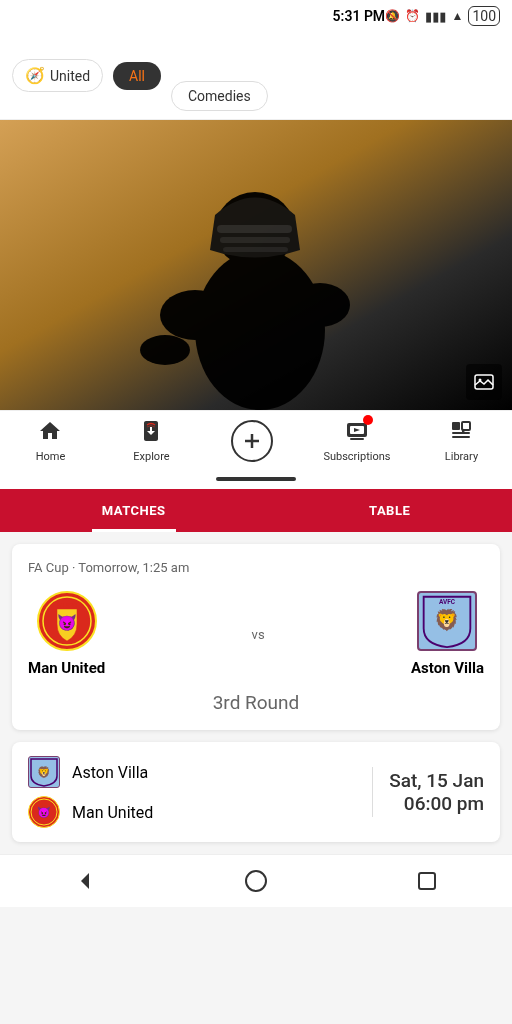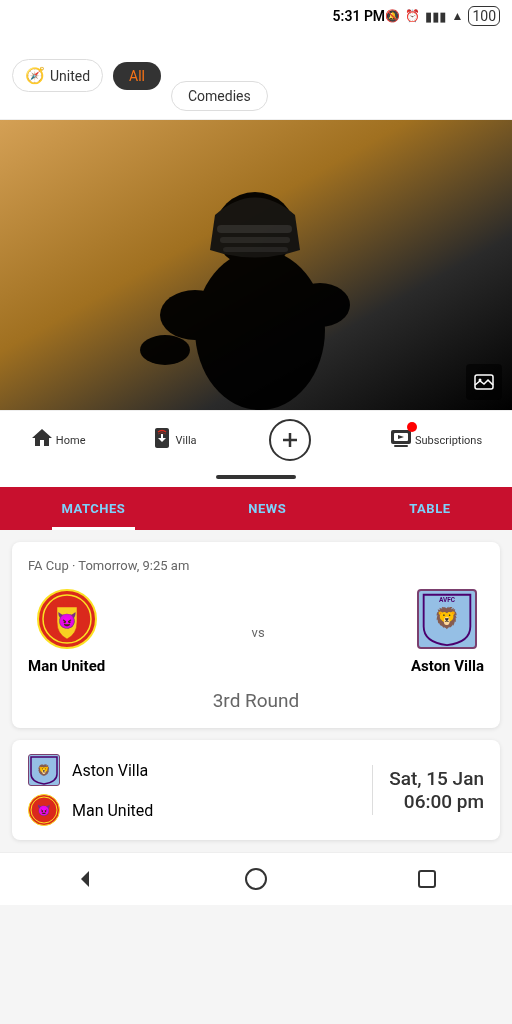--- a/index.html
+++ b/index.html
@@ -103,21 +103,21 @@
     .bottom-nav {
       background: white;
       display: flex;
       justify-content: space-around;
       align-items: center;
       padding: 8px 0 4px;
       border-top: 1px solid #eee;
     }
     .bottom-nav-item {
       display: flex;
-      flex-direction: row;
+      flex-direction: column;
       align-items: center;
       gap: 2px;
       cursor: pointer;
       min-width: 60px;
     }
     .bottom-nav-item .icon {
       font-size: 22px;
       color: #333;
     }
     .bottom-nav-item .label {
@@ -156,21 +156,21 @@
     }
 
     
     .sports-header {
       background: #c8102e;
       display: flex;
       justify-content: space-around;
       padding: 0;
     }
     .sports-tab {
-      color: #7dd3fc;
+      color: #ffffff;
       font-size: 13px;
       font-weight: bold;
       padding: 14px 10px;
       cursor: pointer;
       letter-spacing: 0.5px;
       position: relative;
     }
     .sports-tab.active::after {
       content: '';
       position: absolute;
@@ -419,21 +419,21 @@
   </div>
 
   <div class="bottom-nav-item">
     <span class="icon">
       <svg width="24" height="24" viewBox="0 0 24 24">
         <path d="M17 2H7C5.9 2 5 2.9 5 4v16c0 1.1.9 2 2 2h10c1.1 0 2-.9 2-2V4c0-1.1-.9-2-2-2zm-5 14l-4-4h3V8h2v4h3l-4 4z" fill="currentColor"></path>
         <path d="M8 6 Q12 3 16 6" stroke="#DA291C" stroke-width="1.5" fill="none"></path>
         <path d="M8 8 Q12 5 16 8" stroke="#DA291C" stroke-width="1" fill="none" opacity="0.5"></path>
       </svg>
     </span>
-    <span class="label">Villa</span>
+    <span class="label">Explore</span>
   </div>
 
   <div class="bottom-nav-item">
     <div class="add-btn">
       <svg width="22" height="22" viewBox="0 0 22 22">
         <line x1="11" y1="4" x2="11" y2="18" stroke="#333" stroke-width="2.5"></line>
         <line x1="4" y1="11" x2="18" y2="11" stroke="#333" stroke-width="2.5"></line>
       </svg>
     </div>
   </div>
@@ -444,40 +444,49 @@
         <rect x="2" y="4" width="20" height="14" rx="2"></rect>
         <rect x="5" y="7" width="14" height="8" rx="1" fill="white"></rect>
         <path d="M9 9 L15 11 L9 13Z" fill="#333"></path>
         <rect x="5" y="19" width="14" height="2" rx="1"></rect>
       </svg>
       <div class="sub-badge"></div>
     </span>
     <span class="label">Subscriptions</span>
   </div>
 
+  <div class="bottom-nav-item">
+    <span class="icon">
+      <svg width="24" height="24" viewBox="0 0 24 24" fill="currentColor">
+        <rect x="3" y="3" width="8" height="8" rx="1"></rect>
+        <rect x="13" y="3" width="8" height="8" rx="1" fill="none" stroke="currentColor" stroke-width="2"></rect>
+        <path d="M13 9 L17 11.5 L13 14Z" fill="currentColor"></path>
+        <rect x="3" y="13" width="18" height="2" rx="1"></rect>
+        <rect x="3" y="17" width="18" height="2" rx="1"></rect>
+      </svg>
+    </span>
+    <span class="label">Library</span>
+  </div>
 </div>
 
 <div style="background:white; text-align:center; padding:4px 0 8px;">
   <div class="home-indicator"></div>
 </div>
 
 <div class="sports-header">
   <div class="sports-tab active">
     <span>MATCHES</span>
   </div>
   <div class="sports-tab">
-    <span>NEWS</span>
-  </div>
-  <div class="sports-tab">
     <span>TABLE</span>
   </div>
 </div>
 
 <div class="match-card">
-  <div class="match-meta">FA Cup · Tomorrow, 9:25 am</div>
+  <div class="match-meta">FA Cup · Tomorrow, 1:25 am</div>
   <div class="match-teams">
 
     <div class="team">
       <div class="man-utd-logo">
         <svg width="54" height="54" viewBox="0 0 54 54">
           <circle cx="27" cy="27" r="26" fill="#DA291C"></circle>
           <circle cx="27" cy="27" r="24" fill="none" stroke="#FBE122" stroke-width="1.5"></circle>
 
           <path d="M17 15 L37 15 L37 30 Q37 42 27 47 Q17 42 17 30 Z" fill="#FBE122" opacity="0.9"></path>
           <path d="M17 15 L37 15 L37 30 Q37 42 27 47 Q17 42 17 30 Z" fill="none" stroke="#DA291C" stroke-width="0.5"></path>

